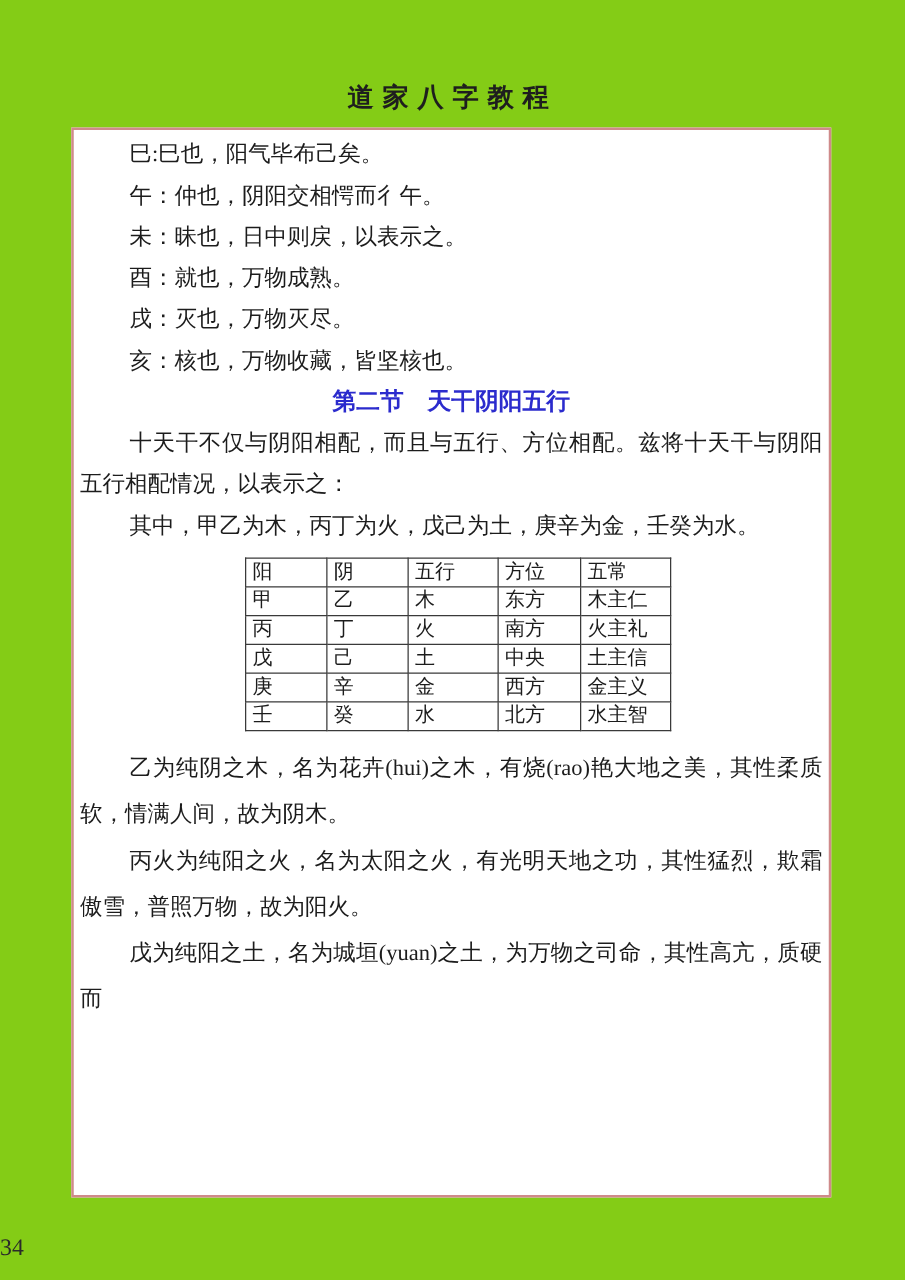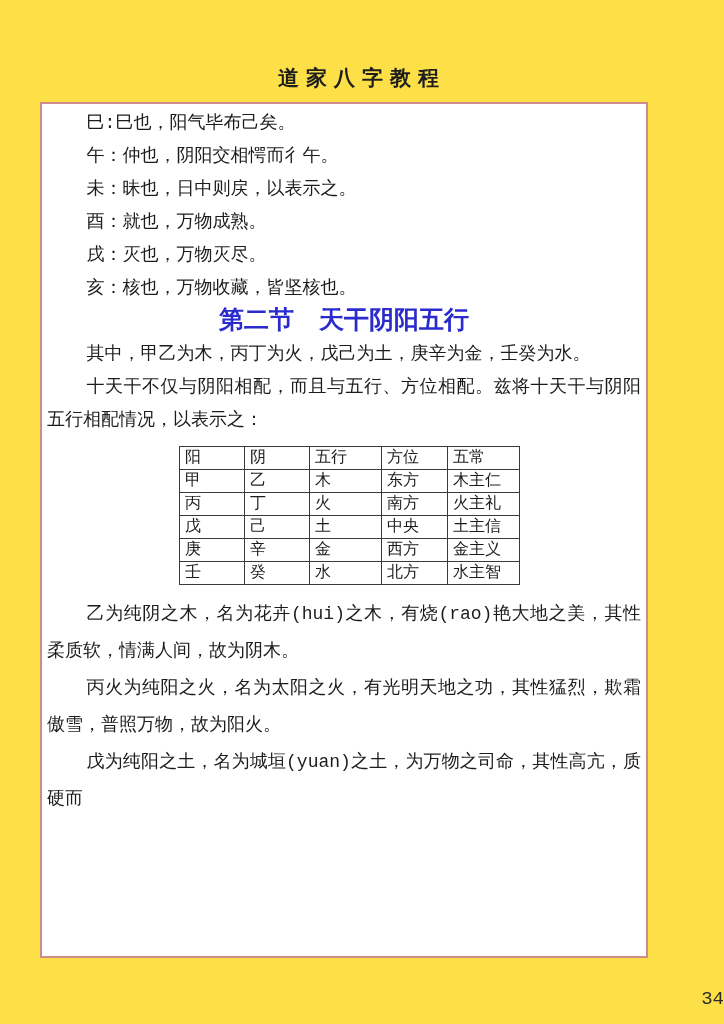--- a/index.html
+++ b/index.html
@@ -4,39 +4,39 @@
 <style>
   html, body {
     margin: 0;
     padding: 0;
     background: #ffffff;
   }
   .page {
     position: relative;
     width: 724px;
     height: 1024px;
-    background: #fde047;
-    font-family: Liberation Mono, monospace;
+    background: #84cc16;
+    font-family: Liberation Serif, serif;
     color: #1c1c1c;
     overflow: hidden;
   }
   .doc-title {
     position: absolute;
     top: 64px;
     left: 0;
     width: 724px;
     text-align: center;
     font-size: 21px;
     font-weight: bold;
     letter-spacing: 7px;
     color: #1e1e1e;
   }
   .content-box {
     position: absolute;
-    left: 40px;
+    left: 57px;
     top: 102px;
     width: 604px;
     height: 852px;
     border: 2px solid #cf8a8a;
     background: #ffffff;
     box-sizing: content-box;
     overflow: hidden;
   }
   .box-inner {
     padding: 3px 5px 0 5px;
@@ -45,21 +45,21 @@
   .zhi-line {
     margin: 0;
     line-height: 33px;
     text-indent: 2.2em;
     white-space: nowrap;
   }
   .section-heading {
     margin: 0;
     line-height: 33px;
     text-align: center;
-    font-size: 25px;
+    font-size: 19px;
     font-weight: bold;
     color: #2b2bcd;
   }
   .para {
     margin: 0;
     line-height: 33px;
     text-indent: 2.2em;
     text-align: justify;
   }
   .body-para {
@@ -88,21 +88,21 @@
   }
   table.tiangan tr.caption-row td {
     height: 25px;
     line-height: 25px;
   }
   .page-number {
     position: absolute;
     top: 988px;
     left: 0;
     width: 724px;
-    text-align: right;
+    text-align: left;
     font-size: 19px;
     color: #2a2a2a;
   }
 </style>
 </head>
 <body>
 
 <div class="page">
 
   <div class="doc-title">道家八字教程</div>
@@ -112,22 +112,22 @@
 
       <p class="zhi-line">巳:巳也，阳气毕布己矣。</p>
       <p class="zhi-line">午：仲也，阴阳交相愕而彳午。</p>
       <p class="zhi-line">未：昧也，日中则戻，以表示之。</p>
       <p class="zhi-line">酉：就也，万物成熟。</p>
       <p class="zhi-line">戌：灭也，万物灭尽。</p>
       <p class="zhi-line">亥：核也，万物收藏，皆坚核也。</p>
 
       <h3 class="section-heading">第二节　天干阴阳五行</h3>
 
+      <p class="para">十天干不仅与阴阳相配，而且与五行、方位相配。兹将十天干与阴阳五行相配情况，以表示之：</p>
       <p class="para">其中，甲乙为木，丙丁为火，戊己为土，庚辛为金，壬癸为水。</p>
-      <p class="para">十天干不仅与阴阳相配，而且与五行、方位相配。兹将十天干与阴阳五行相配情况，以表示之：</p>
 
       <table class="tiangan">
         <colgroup>
           <col style="width:65px">
             <col style="width:65px">
             <col style="width:72px">
             <col style="width:66px">
             <col style="width:72px">
         </colgroup>
         <tbody>

